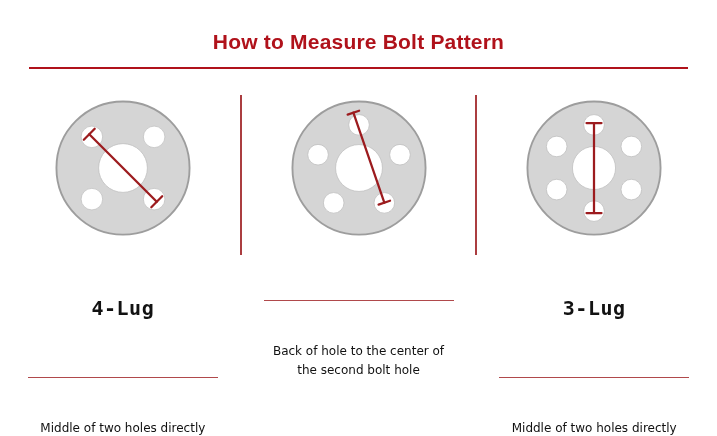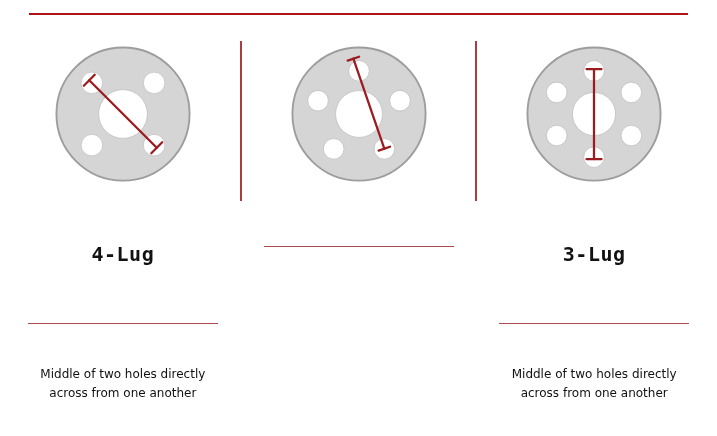--- a/index.html
+++ b/index.html
@@ -60,20 +60,21 @@
     font-size:12px;line-height:1.6;text-align:center;
     white-space:pre-line;color:#111;
     max-width:220px;
   }
 </style>
 </head>
 <body>
 
 <div class="page">
 
+  <h1 class="title">How to Measure Bolt Pattern</h1>
   <div class="title-rule"></div>
 
   <div class="columns">
 
     <section class="col">
       <svg class="hub" width="150" height="150" viewBox="0 0 160 160" aria-hidden="true">
         <circle class="wheel" cx="80" cy="80" r="71"></circle>
         <circle class="hole" cx="80" cy="80" r="26"></circle>
         <circle class="hole" cx="46.8" cy="46.8" r="11.5"></circle>
         <circle class="hole" cx="113.2" cy="46.8" r="11.5"></circle>
@@ -102,20 +103,22 @@
         <circle class="hole" cx="107" cy="117.2" r="11"></circle>
         <circle class="hole" cx="53" cy="117.2" r="11"></circle>
         <circle class="hole" cx="36.3" cy="65.8" r="11"></circle>
         <g class="measure">
           <line x1="74" y1="21" x2="107" y2="117"></line>
           <line x1="67.9" y1="23.1" x2="80.1" y2="18.9"></line>
           <line x1="100.9" y1="119.1" x2="113.1" y2="114.9"></line>
         </g>
       </svg>
       <div class="label-rule"></div>
+      <p class="desc">Back of hole to the center of
+the second bolt hole</p>
     </section>
 
     <div class="vdiv"></div>
 
     <section class="col">
       <svg class="hub" width="150" height="150" viewBox="0 0 160 160" aria-hidden="true">
         <circle class="wheel" cx="80" cy="80" r="71"></circle>
         <circle class="hole" cx="80" cy="80" r="23"></circle>
         <circle class="hole" cx="80" cy="34" r="11"></circle>
         <circle class="hole" cx="119.8" cy="57" r="11"></circle>

